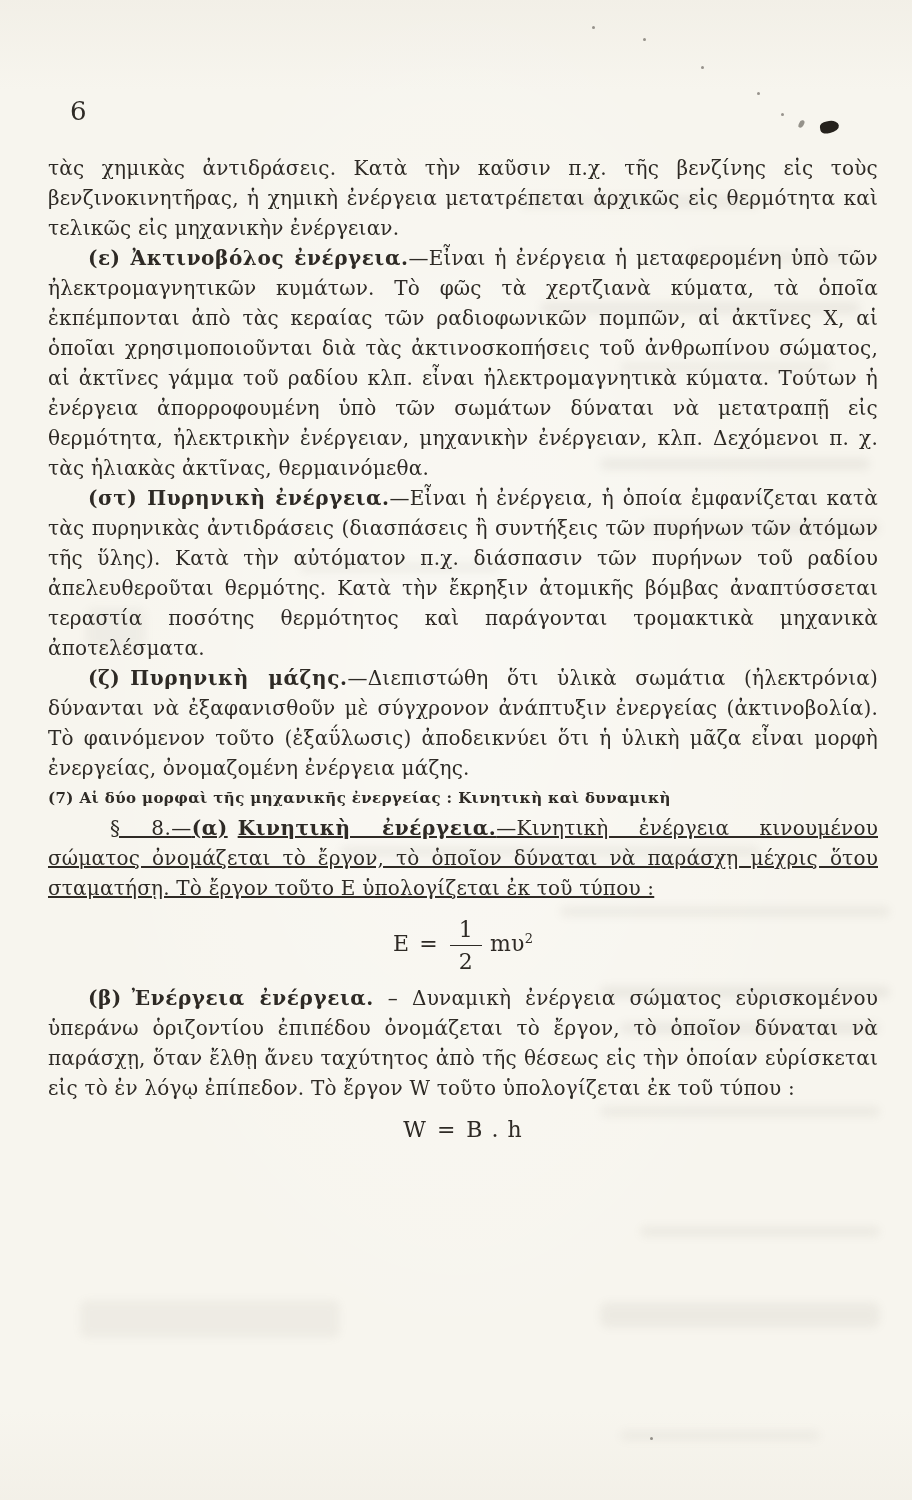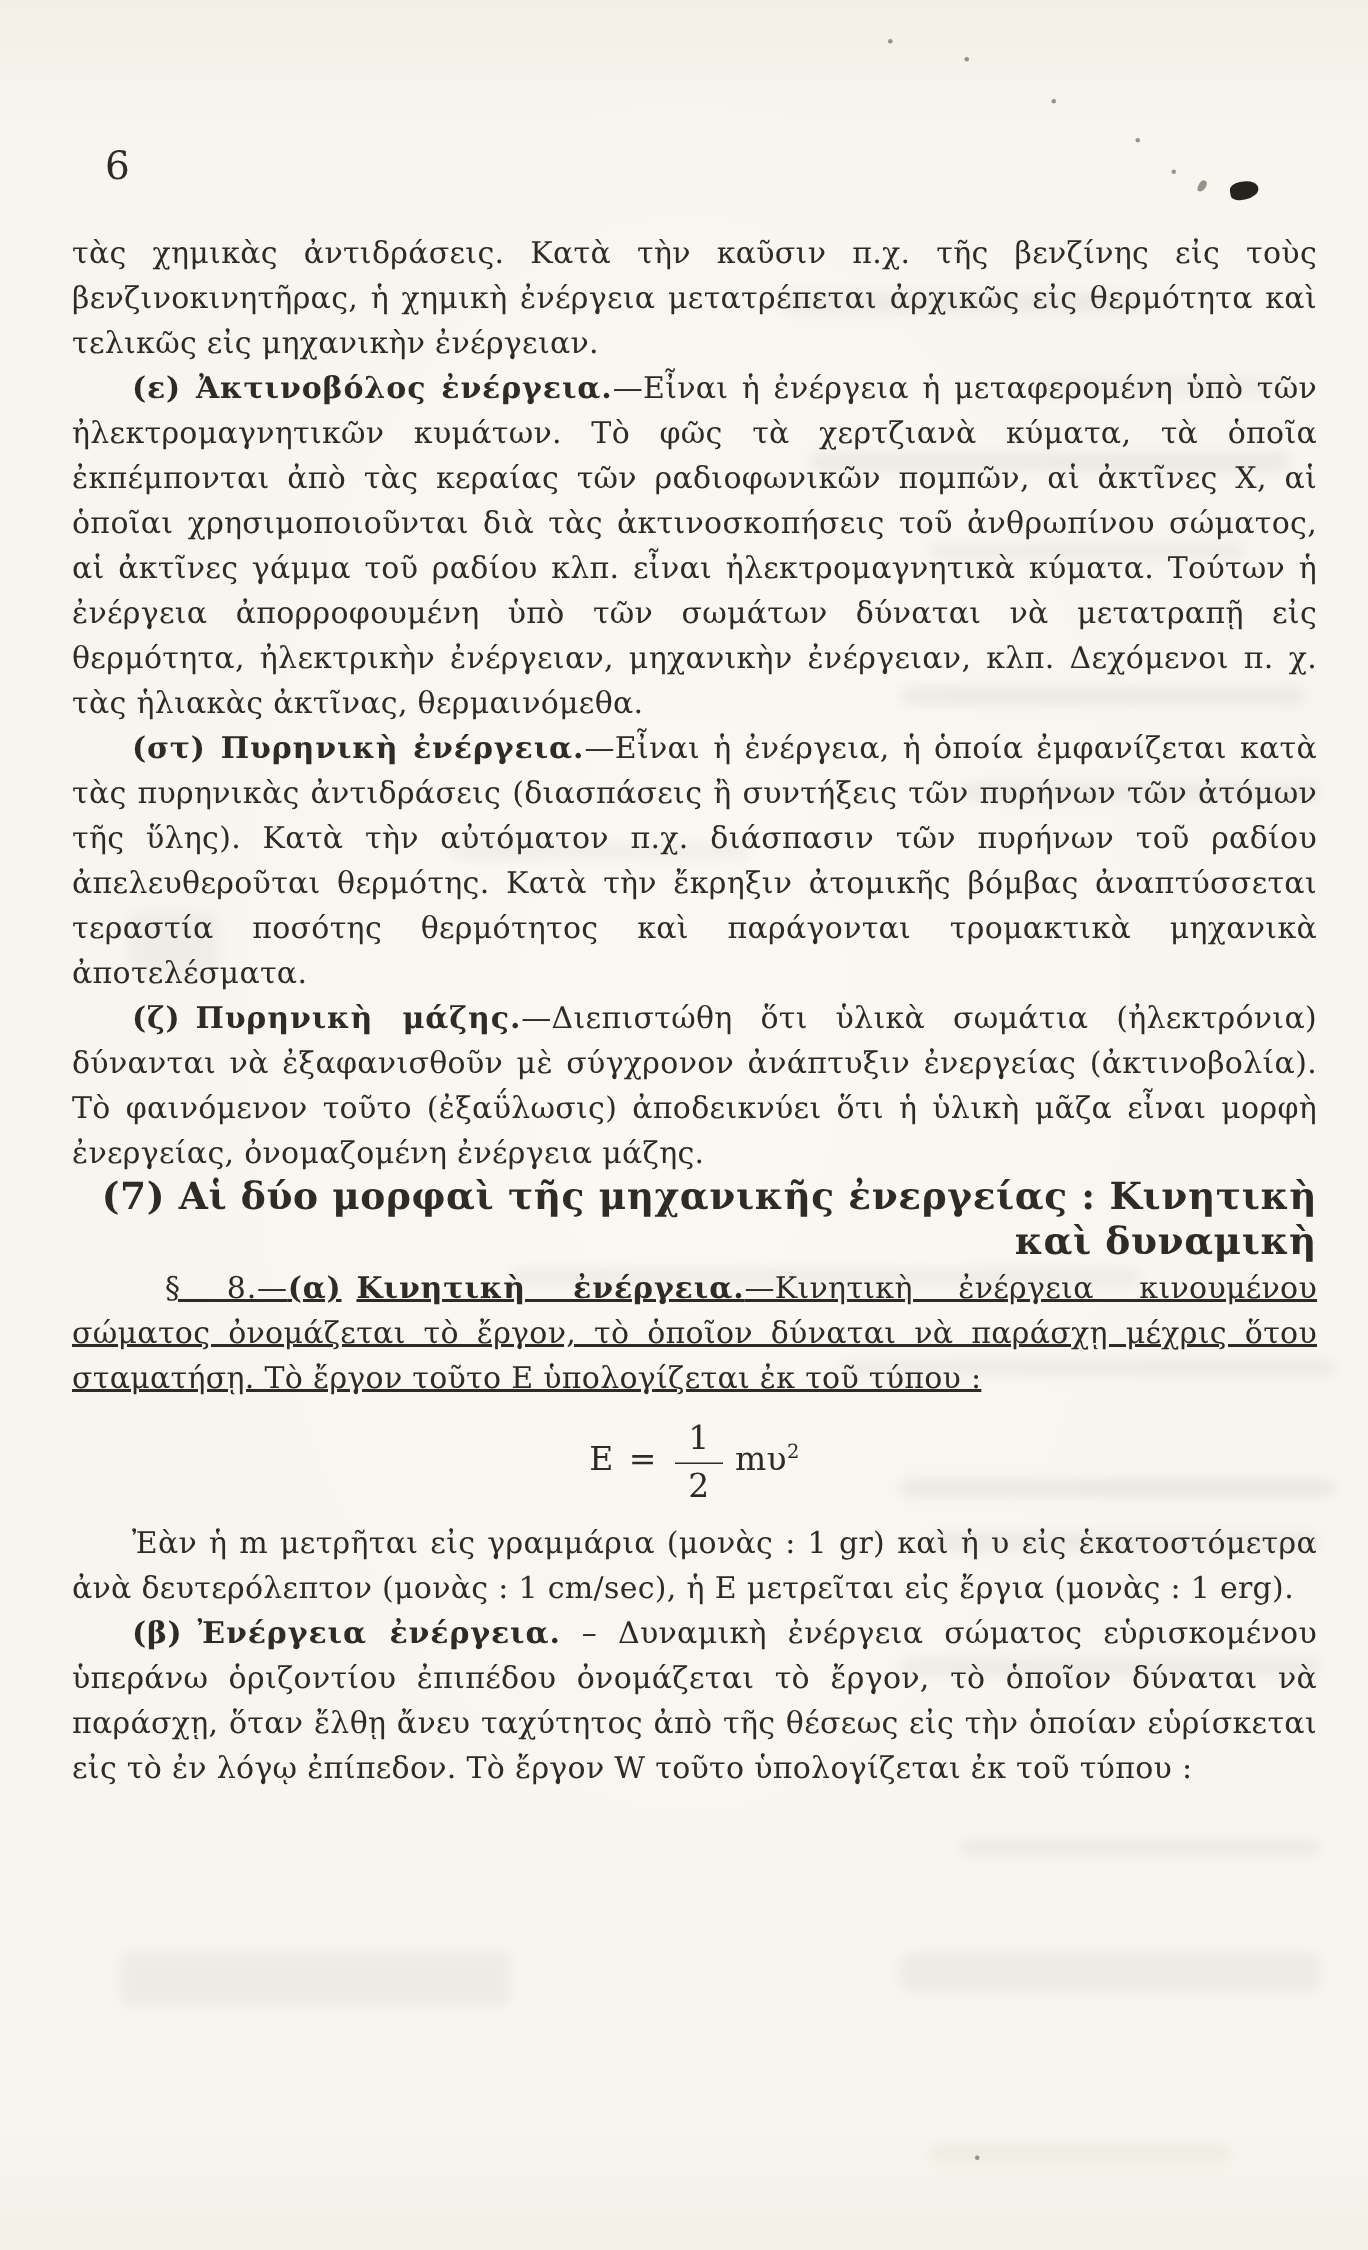--- a/index.html
+++ b/index.html
@@ -29,22 +29,22 @@
     text-align:justify;
     letter-spacing:0.2px;
   }
   p.para { margin:0; }
   .indent { text-indent:40px; }
   .indent-deep { text-indent:62px;text-decoration:underline; }
   .sec-label { font-weight:bold; margin-right:10px; letter-spacing:0.5px; }
   .sec-lead  { font-weight:bold; letter-spacing:0.6px; }
   .sec-prefix { letter-spacing:0.5px; }
   .heading {
-    text-align:right; text-indent:0;
-    font-weight:bold; font-size:25px; letter-spacing:0.4px;
+    text-align:left; text-indent:0;
+    font-weight:bold; font-size:15px; letter-spacing:0.4px;
     margin:25px 0 25px;
   }
   .formula { text-align:center; text-indent:0; }
   .formula-e { margin:14px 0 8px; font-size:22px; }
   .formula-w { margin:12px 0 16px; font-size:22px; letter-spacing:1px; }
   .f-eq { margin:0 10px; }
   .frac {
     display:inline-block; vertical-align:-18px;
     text-align:center; margin:0 8px 0 2px; line-height:1.15;
   }
@@ -112,20 +112,20 @@
 
   <p class="para indent"><span class="sec-label">(ζ)</span><span class="sec-lead">Πυρηνικὴ μάζης.</span><span>—Διεπιστώθη ὅτι ὑλικὰ σωμάτια (ἠλεκτρόνια) δύνανται νὰ ἐξαφανισθοῦν μὲ σύγχρονον ἀνάπτυξιν ἐνεργείας (ἀκτινοβολία). Τὸ φαινόμενον τοῦτο (ἐξαΰλωσις) ἀποδεικνύει ὅτι ἡ ὑλικὴ μᾶζα εἶναι μορφὴ ἐνεργείας, ὀνομαζομένη ἐνέργεια μάζης.</span></p>
 
   <p class="para heading"><span>(7) Αἱ δύο μορφαὶ τῆς μηχανικῆς ἐνεργείας : Κινητικὴ καὶ δυναμικὴ</span></p>
 
   <p class="para indent-deep"><span class="sec-prefix">§ 8.—</span><span class="sec-label">(α)</span><span class="sec-lead">Κινητικὴ ἐνέργεια.</span><span>—Κινητικὴ ἐνέργεια κινουμένου σώματος ὀνομάζεται τὸ ἔργον, τὸ ὁποῖον δύναται νὰ παράσχῃ μέχρις ὅτου σταματήσῃ. Τὸ ἔργον τοῦτο Ε ὑπολογίζεται ἐκ τοῦ τύπου :</span></p>
 
   <div class="para formula formula-e"><span>E</span><span class="f-eq">=</span><span class="frac"><span class="num">1</span><span class="den">2</span></span><span>mυ</span><sup class="f-sup">2</sup></div>
 
 
-  <p class="para indent"><span>Ἐὰν ἡ m μετρῆται εἰς γραμμάρια (μονὰς : 1 gr) καὶ ἡ υ εἰς ἑκατοστόμετρα ἀνὰ δευτερόλεπτον (μονὰς : 1 cm/sec), ἡ Ε μετρεῖται εἰς ἔργια (μονὰς : 1 erg).</span></p>
 
 
   <p class="para indent"><span class="sec-label">(β)</span><span class="sec-lead">Ἐνέργεια ἐνέργεια.</span><span> – Δυναμικὴ ἐνέργεια σώματος εὑρισκομένου ὑπεράνω ὁριζοντίου ἐπιπέδου ὀνομάζεται τὸ ἔργον, τὸ ὁποῖον δύναται νὰ παράσχῃ, ὅταν ἔλθῃ ἄνευ ταχύτητος ἀπὸ τῆς θέσεως εἰς τὴν ὁποίαν εὑρίσκεται εἰς τὸ ἐν λόγῳ ἐπίπεδον. Τὸ ἔργον W τοῦτο ὑπολογίζεται ἐκ τοῦ τύπου :</span></p>
 
+  <div class="para formula formula-w"><span>W</span><span class="f-eq">=</span><span>B . h</span></div>
 
 
 </div>
 
 </body></html>

